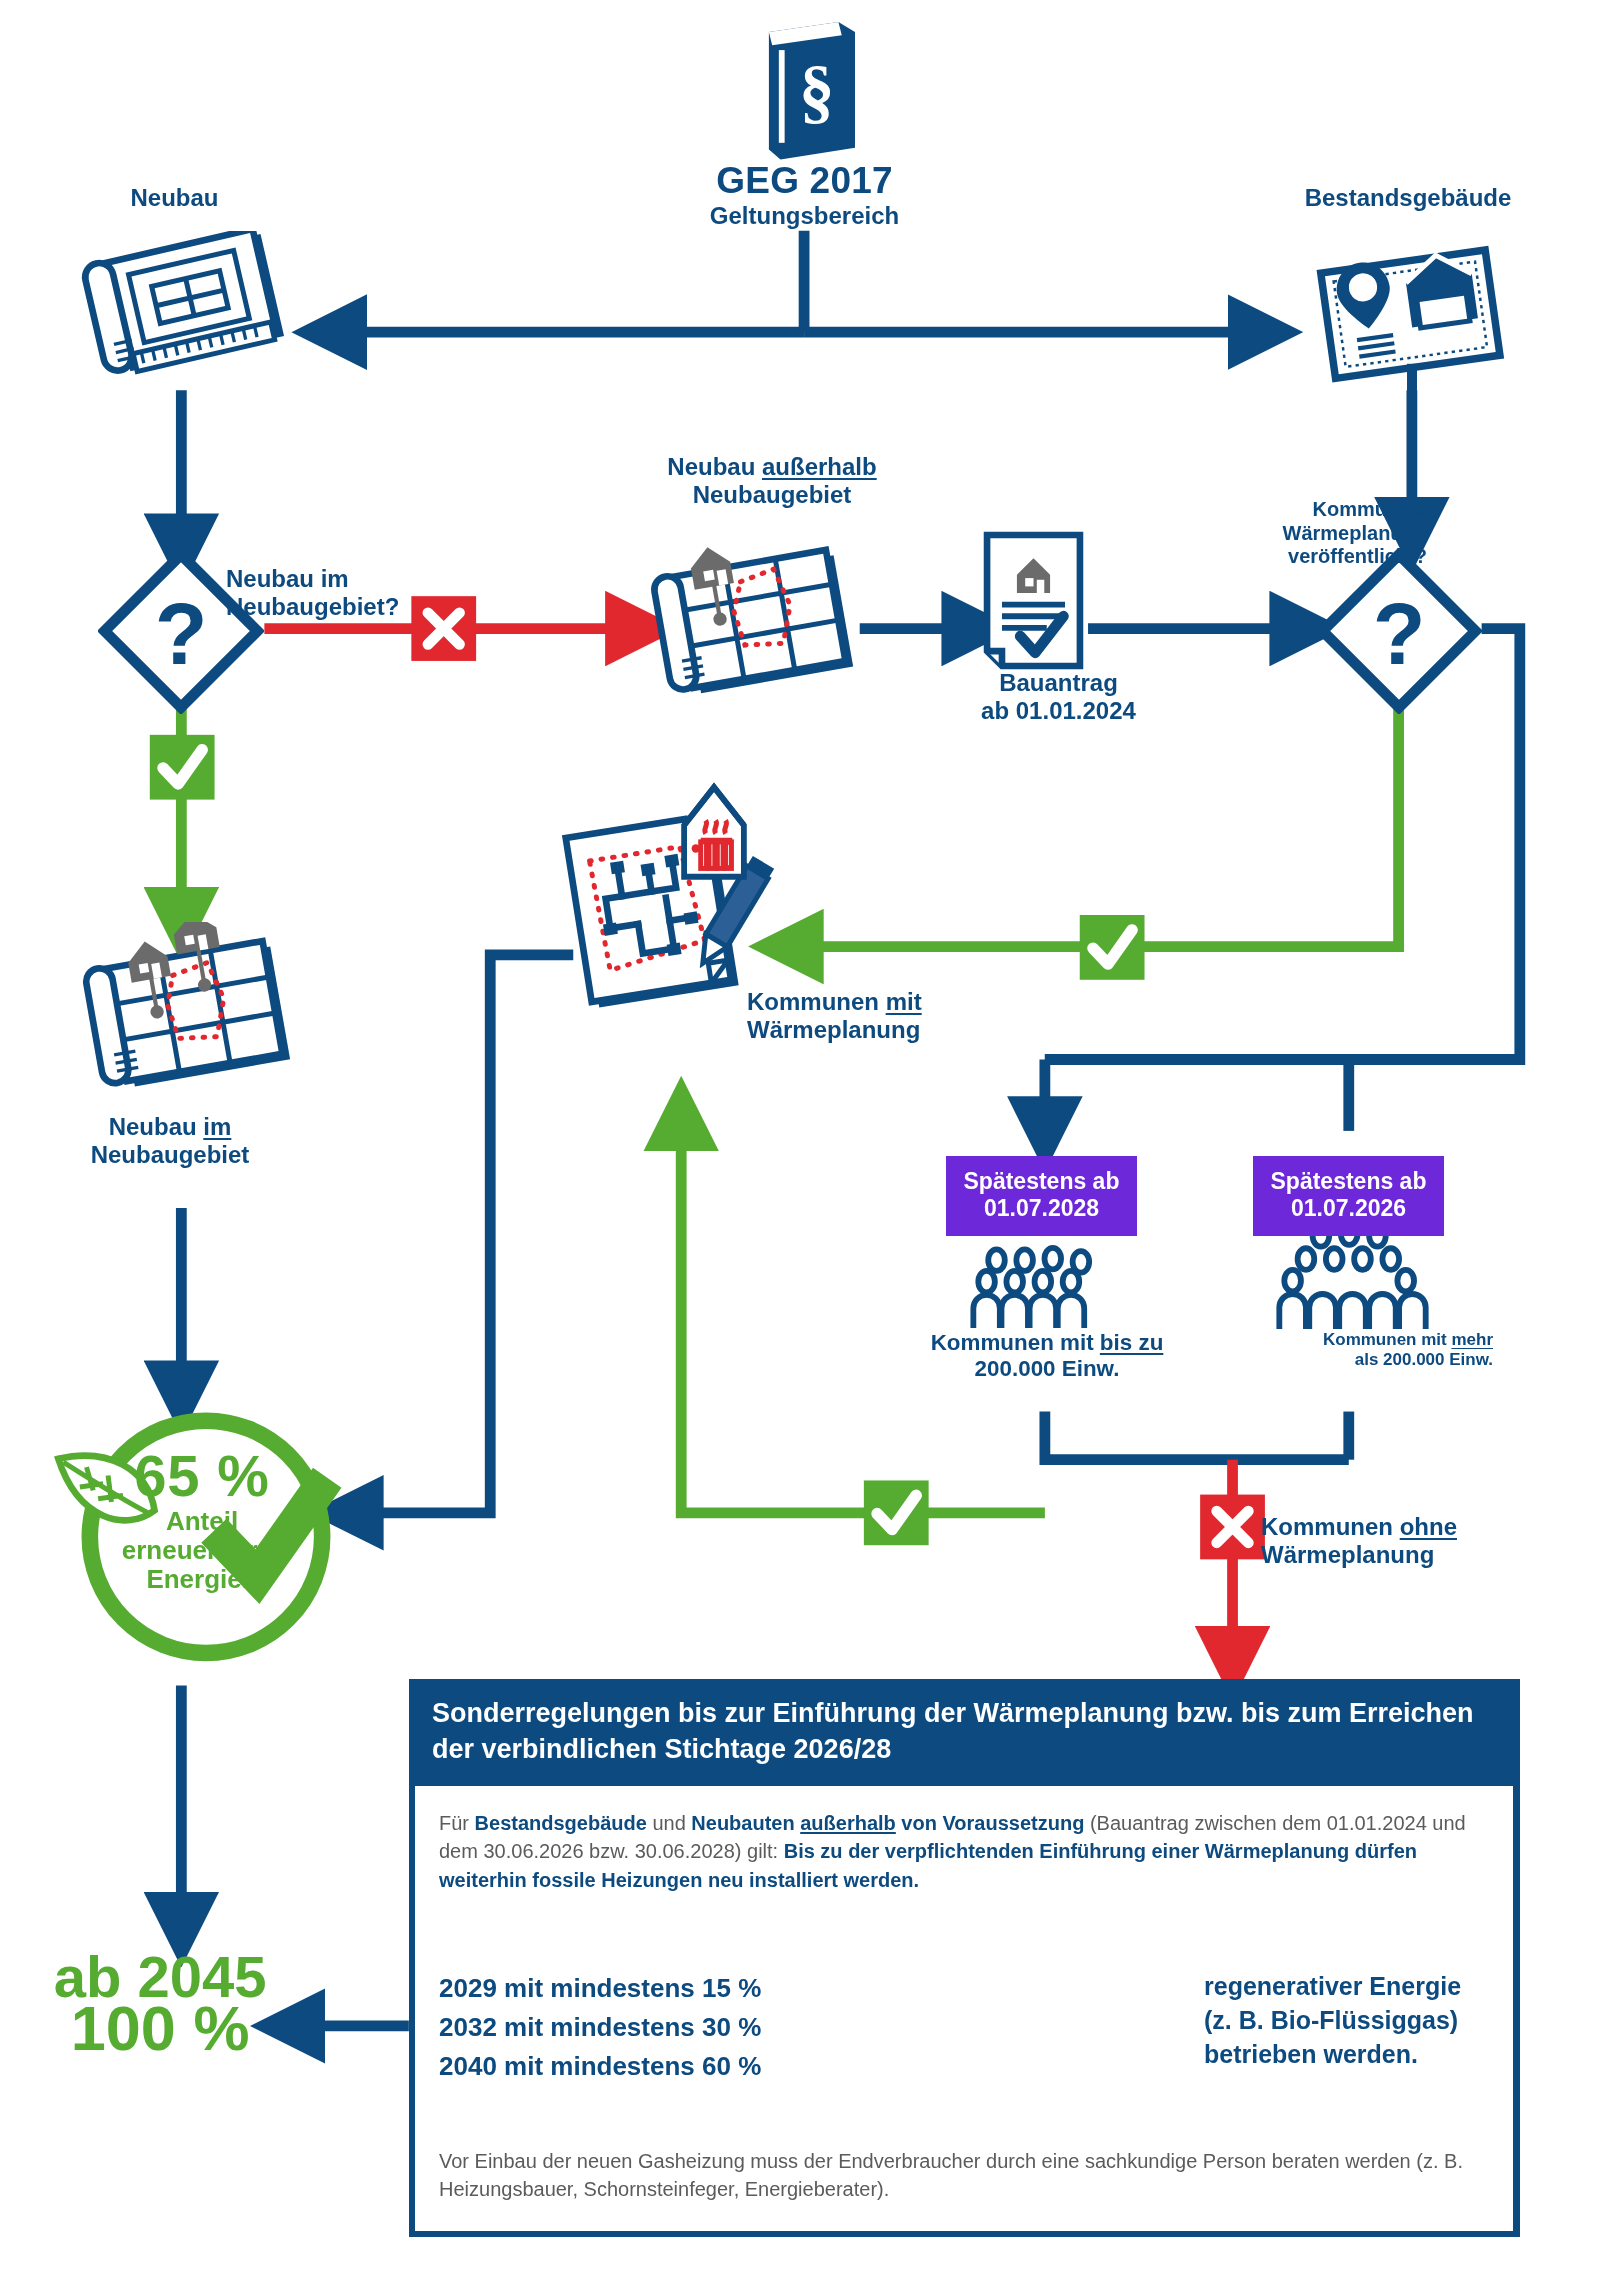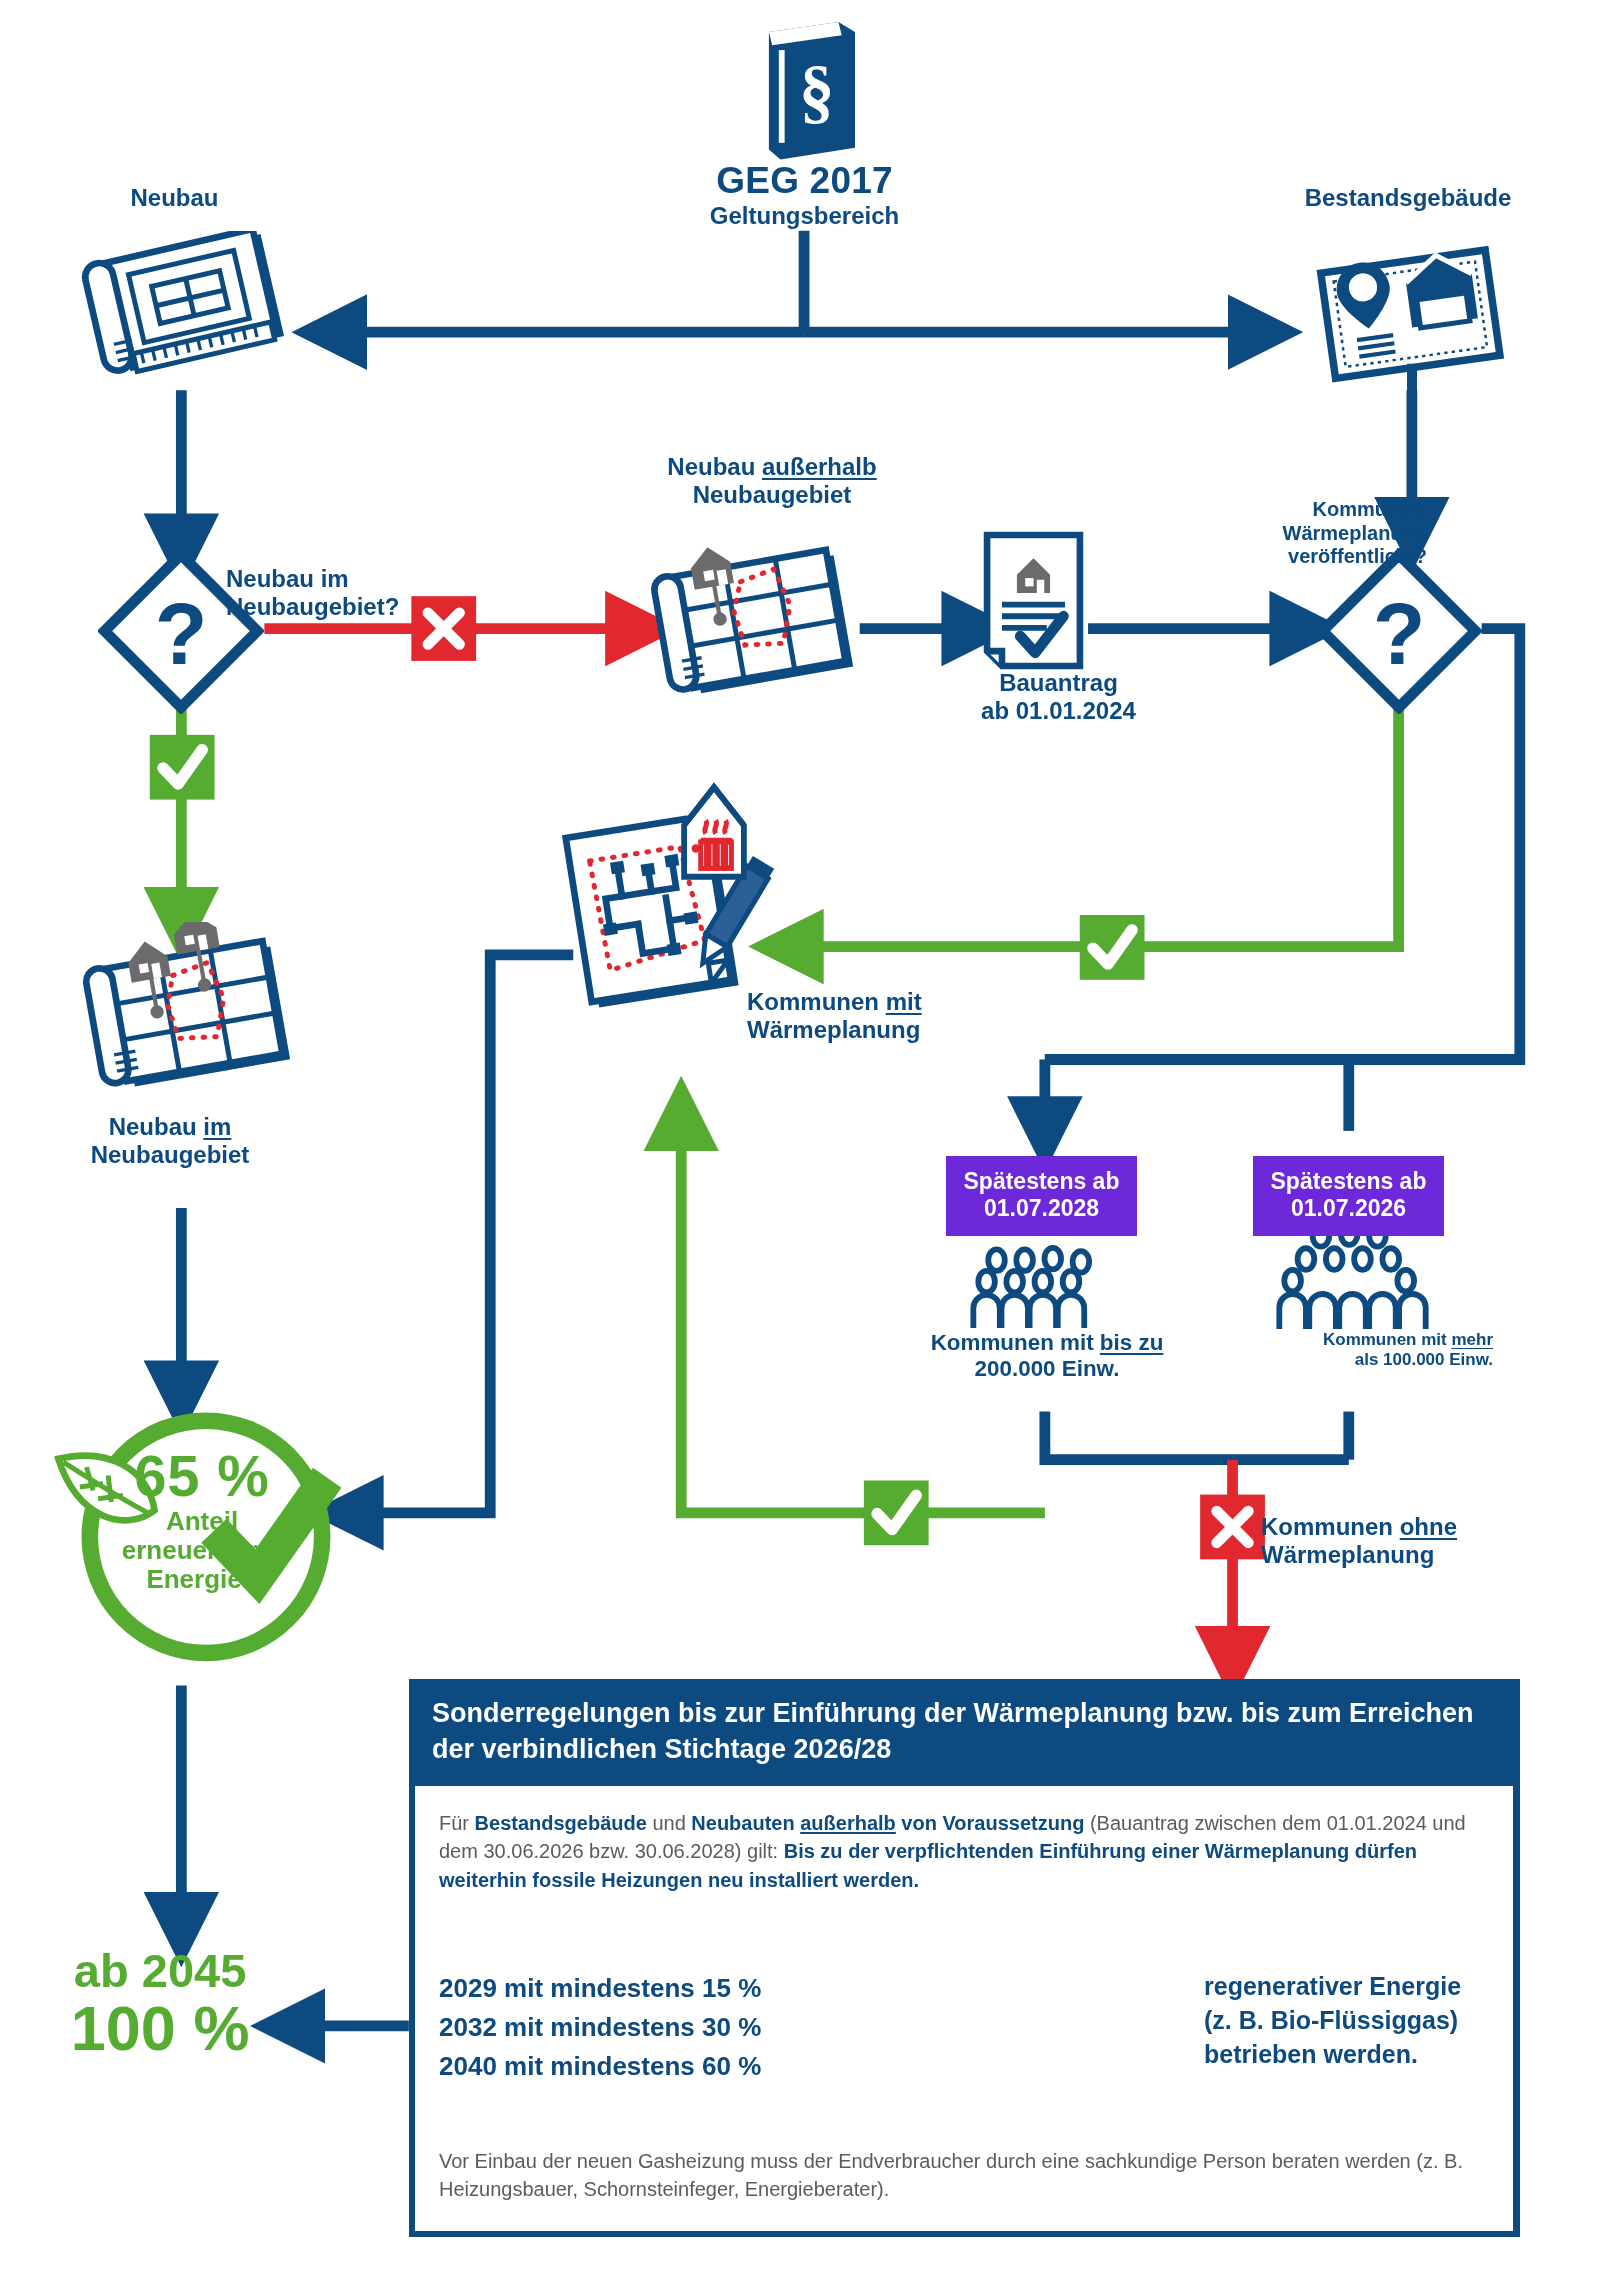--- a/index.html
+++ b/index.html
@@ -37,21 +37,21 @@
   #lbl-pop-r{left:1219px;top:1330px;width:274px;font-size:17px;text-align:right;}
 
   
   #pct65{position:absolute;left:90px;top:1442px;width:224px;text-align:center;
          font-size:58px;font-weight:bold;color:#56ab31;letter-spacing:0.8px;}
   #pct65-sub{position:absolute;left:83px;top:1507px;width:238px;text-align:center;
              font-size:26px;font-weight:bold;color:#56ab31;line-height:1.12;}
 
   
   #ab2045{position:absolute;left:16.6px;top:1943px;width:287px;text-align:center;
-          font-size:47px;font-weight:bold;color:#56ab31;}
+          font-size:58px;font-weight:bold;color:#56ab31;}
   #pct100{position:absolute;left:16.6px;top:1992px;width:287px;text-align:center;
           font-size:63px;font-weight:bold;color:#56ab31;}
 
   
   #panel{position:absolute;left:409px;top:1679px;width:1111px;height:558px;
          background:#0c4a7f;box-sizing:border-box;padding:6.6px;}
   #panel-head{position:absolute;left:432px;top:1696px;width:1066px;color:#fff;
               font-size:27px;font-weight:bold;line-height:1.32;}
   #panel-inner{position:absolute;left:415px;top:1786px;width:1098px;height:445px;
                background:#fff;box-sizing:border-box;padding:21.6px 23px 16.6px 23px;}
@@ -407,21 +407,21 @@
     <span>Spätestens ab</span><br>
     <span>01.07.2026</span>
   </div>
 
   <div class="lbl" id="lbl-pop-l">
     <span>Kommunen mit </span><u>bis zu</u><br>
     <span>200.000 Einw.</span>
   </div>
   <div class="lbl" id="lbl-pop-r">
     <span>Kommunen mit </span><u>mehr</u><br>
-    <span>als 100.000 Einw.</span>
+    <span>als 200.000 Einw.</span>
   </div>
 
   <div id="pct65">65 %</div>
   <div id="pct65-sub">
     <span>Anteil</span><br>
     <span>erneuerbarer</span><br>
     <span>Energien</span>
   </div>
 
   <div id="ab2045">ab 2045</div>

